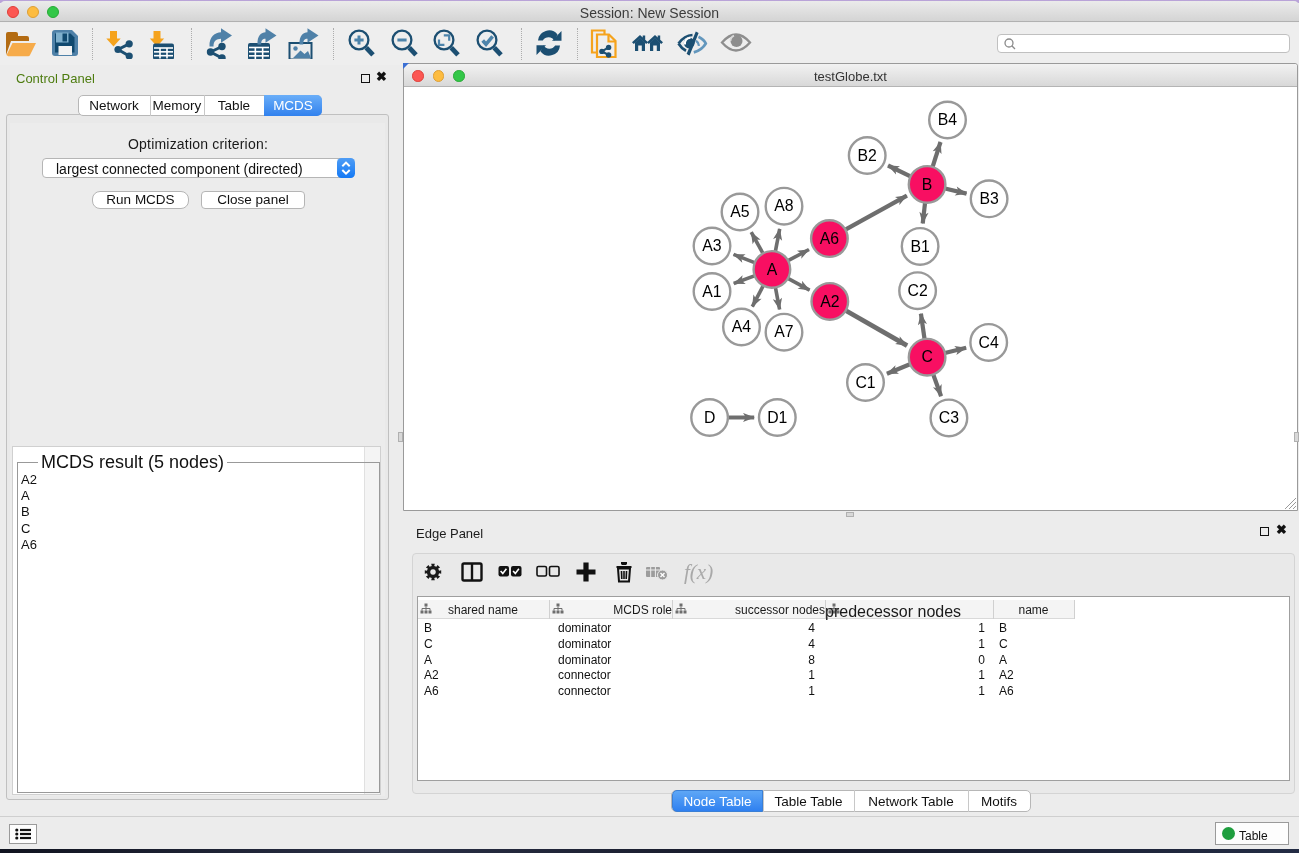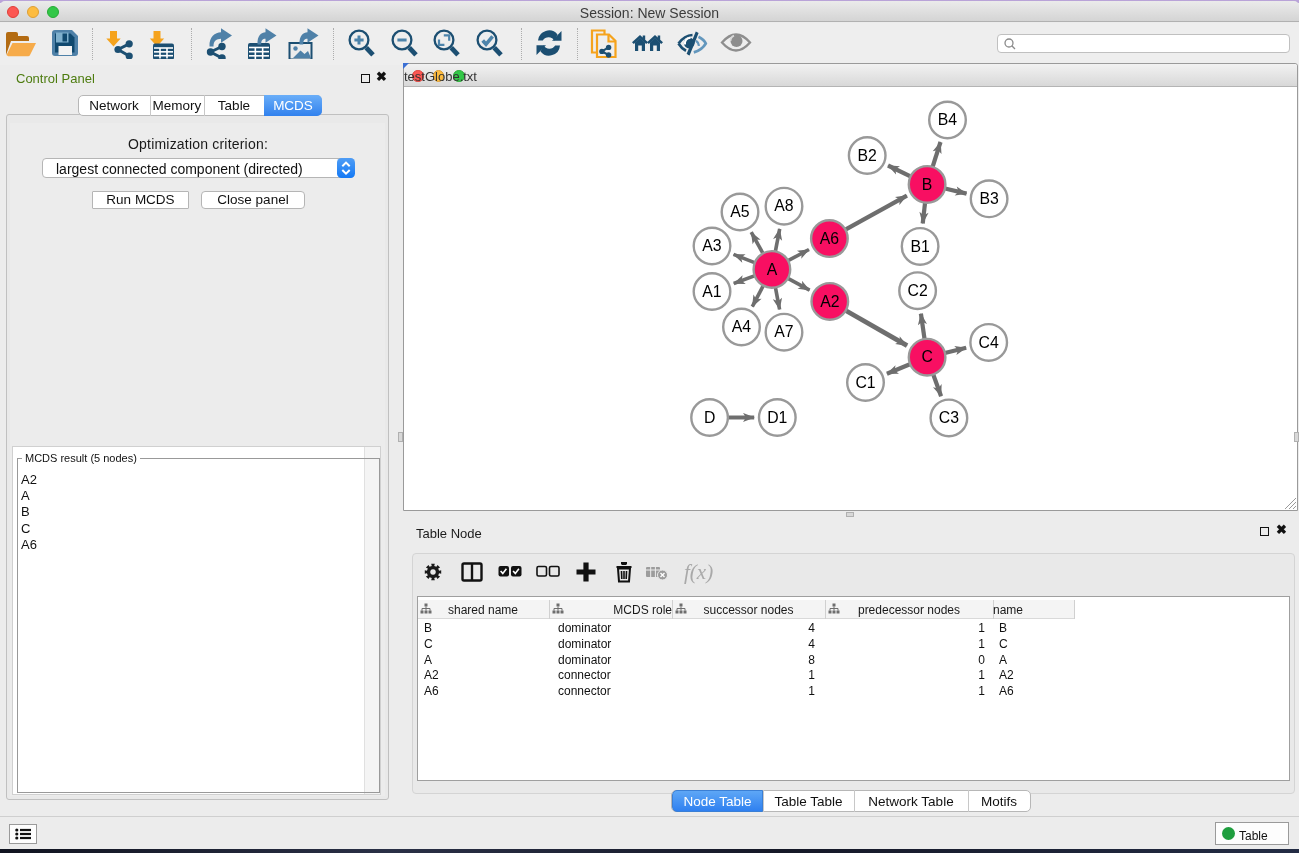--- a/index.html
+++ b/index.html
@@ -165,40 +165,40 @@
 <div style="position:absolute;left:264px;top:95px;width:58px;height:21px;background:linear-gradient(#6aaef8,#3181ee);border-radius:0 5px 5px 0;box-sizing:border-box"></div>
 <div style="position:absolute;left:264px;top:98px;width:58px;text-align:center;font-size:13.5px;color:#fff">MCDS</div>
 <div style="position:absolute;left:10px;top:123px;width:375px;height:673px;background:#ececec"></div>
 <div style="position:absolute;left:42px;top:136px;width:312px;text-align:center;font-size:14px;letter-spacing:0.2px;color:#1a1a1a">Optimization criterion:</div>
 <div style="position:absolute;left:42px;top:158px;width:312px;height:20px;background:#fff;border:1px solid #b5b5b5;border-radius:4px;box-sizing:border-box"></div>
 <div style="position:absolute;left:56px;top:161px;font-size:14px;color:#111">largest connected component (directed)</div>
 <div style="position:absolute;left:337px;top:158px;width:18px;height:20px;background:linear-gradient(#4f9df5,#1479f5);border-radius:4.5px;box-sizing:border-box"></div>
 <svg style="position:absolute;left:337px;top:158px" width="18" height="20" viewBox="0 0 18 20">
     <path d="M5.3,8.2 L9,4.6 L12.7,8.2 M5.3,12 L9,15.6 L12.7,12" stroke="#fff" stroke-width="2" fill="none"></path>
   </svg>
-<div style="position:absolute;left:92px;top:191px;width:97px;height:18px;background:#fff;border:1px solid #b5b5b5;border-radius:1px;box-sizing:border-box;text-align:center;font-size:13.5px;color:#111;line-height:16px">Run MCDS</div>
+<div style="position:absolute;left:92px;top:191px;width:97px;height:18px;background:#fff;border:1px solid #b5b5b5;border-radius:8px;box-sizing:border-box;text-align:center;font-size:13.5px;color:#111;line-height:16px">Run MCDS</div>
 <div style="position:absolute;left:201px;top:191px;width:104px;height:18px;background:#fff;border:1px solid #b5b5b5;border-radius:4px;box-sizing:border-box;text-align:center;font-size:13.5px;color:#111;line-height:16px">Close panel</div>
 <div style="position:absolute;left:12px;top:446px;width:369px;height:349px;background:#fff;border:1px solid #d0d0d0;box-sizing:border-box"></div>
 <div style="position:absolute;left:364px;top:447px;width:16px;height:347px;background:#f4f4f4;border-left:1px solid #e0e0e0"></div>
 <fieldset style="position:absolute;left:17px;top:452px;width:363px;height:341px;border:1px solid #999;margin:0;padding:0;box-sizing:border-box">
-    <legend style="font-size:11px;color:#111;margin-left:4px;padding:0 3px;font-family:'Liberation Sans',sans-serif">MCDS result (5 nodes)</legend>
+    <legend style="font-size:18px;color:#111;margin-left:20px;padding:0 3px;font-family:'Liberation Sans',sans-serif">MCDS result (5 nodes)</legend>
   </fieldset>
 <div style="position:absolute;left:21px;top:472px;font-size:13px;color:#111">
     <div style="height:16.2px">A2</div>
     <div style="height:16.2px">A</div>
     <div style="height:16.2px">B</div>
     <div style="height:16.2px">C</div>
     <div style="height:16.2px">A6</div>
   </div>
 <div style="position:absolute;left:403px;top:63px;width:895px;height:448px;background:#fff;border:1px solid #9a9a9a;border-radius:3px 3px 0 0;box-sizing:border-box"></div>
 <div style="position:absolute;left:404px;top:64px;width:893px;height:23px;background:linear-gradient(#f2f2f2,#d8d8d8);border-bottom:1px solid #b4b4b4;border-radius:3px 3px 0 0;box-sizing:border-box"></div>
 <div style="position:absolute;left:412.0px;top:70px;width:11.5px;height:11.5px;border-radius:50%;background:#fc5753;border:0.5px solid #df3e38;box-sizing:border-box"></div>
 <div style="position:absolute;left:432.5px;top:70px;width:11.5px;height:11.5px;border-radius:50%;background:#fdbc40;border:0.5px solid #de9f34;box-sizing:border-box"></div>
 <div style="position:absolute;left:453.0px;top:70px;width:11.5px;height:11.5px;border-radius:50%;background:#33c748;border:0.5px solid #27aa35;box-sizing:border-box"></div>
-<div style="position:absolute;left:404px;top:69px;width:893px;font-size:13px;color:#333">testGlobe.txt</div>
+<div style="position:absolute;left:404px;top:69px;width:893px;text-align:center;font-size:13px;color:#333">testGlobe.txt</div>
 <svg style="position:absolute;left:403px;top:63px" width="6" height="6">
     <path d="M0,0 L6,0 L0,6 Z" fill="#3b6fd4"></path>
   </svg>
 <svg style="position:absolute;left:1284px;top:497px" width="13" height="13">
     <g stroke="#9a9a9a" stroke-width="1">
       <line x1="12" y1="1" x2="1" y2="12"></line>
       <line x1="12" y1="5" x2="5" y2="12"></line>
       <line x1="12" y1="9" x2="9" y2="12"></line>
     </g>
   </svg>
@@ -266,21 +266,21 @@
 <text x="585.1" y="117.00000000000001" font-size="15.8" fill="#000" text-anchor="middle" font-family="Liberation Sans, sans-serif">B3</text>
 <text x="543.5" y="38.2" font-size="15.8" fill="#000" text-anchor="middle" font-family="Liberation Sans, sans-serif">B4</text>
 <text x="523.1" y="275.4" font-size="15.8" fill="#000" text-anchor="middle" font-family="Liberation Sans, sans-serif">C</text>
 <text x="461.5" y="300.7" font-size="15.8" fill="#000" text-anchor="middle" font-family="Liberation Sans, sans-serif">C1</text>
 <text x="513.6" y="208.89999999999998" font-size="15.8" fill="#000" text-anchor="middle" font-family="Liberation Sans, sans-serif">C2</text>
 <text x="544.9" y="336.09999999999997" font-size="15.8" fill="#000" text-anchor="middle" font-family="Liberation Sans, sans-serif">C3</text>
 <text x="584.7" y="260.59999999999997" font-size="15.8" fill="#000" text-anchor="middle" font-family="Liberation Sans, sans-serif">C4</text>
 <text x="305.6" y="335.7" font-size="15.8" fill="#000" text-anchor="middle" font-family="Liberation Sans, sans-serif">D</text>
 <text x="373.29999999999995" y="335.7" font-size="15.8" fill="#000" text-anchor="middle" font-family="Liberation Sans, sans-serif">D1</text>
 </svg>
-<div style="position:absolute;left:416px;top:526px;font-size:13px;color:#1c1c1c">Table Node</div>
+<div style="position:absolute;left:416px;top:526px;font-size:13px;color:#1c1c1c">Edge Panel</div>
 <div style="position:absolute;left:1260px;top:527px;width:9px;height:9px;border:1.5px solid #111"></div>
 <div style="position:absolute;left:1276px;top:522px;font-size:13px;font-weight:bold;color:#111">✖</div>
 <div style="position:absolute;left:411.5px;top:552.5px;width:883.5px;height:241px;background:#e9e9e9;border:1px solid #d4d4d4;border-radius:4px;box-sizing:border-box"></div>
 <svg style="position:absolute;left:421px;top:560px" width="24" height="24" viewBox="0 0 24 24">
     <path fill="#1a1a1a" fill-rule="evenodd" d="M10.17,3.80 L13.83,3.80 L13.21,5.92 L15.44,6.84 L16.50,4.91 L19.09,7.50 L17.16,8.56 L18.08,10.79 L20.20,10.17 L20.20,13.83 L18.08,13.21 L17.16,15.44 L19.09,16.50 L16.50,19.09 L15.44,17.16 L13.21,18.08 L13.83,20.20 L10.17,20.20 L10.79,18.08 L8.56,17.16 L7.50,19.09 L4.91,16.50 L6.84,15.44 L5.92,13.21 L3.80,13.83 L3.80,10.17 L5.92,10.79 L6.84,8.56 L4.91,7.50 L7.50,4.91 L8.56,6.84 L10.79,5.92 Z M12,9.2 a2.8,2.8 0 1 0 0.01,0 Z"></path>
   </svg>
 <svg style="position:absolute;left:460px;top:560px" width="24" height="24" viewBox="0 0 24 24">
     <rect x="2.5" y="3.5" width="19" height="17" rx="1.5" fill="none" stroke="#111" stroke-width="2.4"></rect>
     <line x1="12" y1="4" x2="12" y2="20" stroke="#111" stroke-width="2.4"></line>
   </svg>
@@ -347,34 +347,34 @@
 <div style="position:absolute;left:672px;top:600px;height:19px;border-left:1px solid #d0d0d0"></div>
 <svg style="position:absolute;left:675px;top:603px" width="12" height="12" viewBox="0 0 12 12">
     <g fill="#6e6e6e">
       <rect x="4.5" y="0.5" width="3" height="3"></rect>
       <rect x="0.5" y="7.5" width="3" height="3"></rect>
       <rect x="4.5" y="7.5" width="3" height="3"></rect>
       <rect x="8.5" y="7.5" width="3" height="3"></rect>
       <path d="M6,3.5 v2 M2,7.5 v-2 h8 v2 M6,5.5 v2" stroke="#6e6e6e" stroke-width="1" fill="none"></path>
     </g>
   </svg>
-<div style="position:absolute;left:672px;top:603px;width:153px;text-align:center;font-size:12px;color:#1a1a1a">successor nodes</div>
+<div style="position:absolute;left:672px;top:603px;width:153px;text-align:right;font-size:12px;color:#1a1a1a">successor nodes</div>
 <div style="position:absolute;left:825px;top:600px;height:19px;border-left:1px solid #d0d0d0"></div>
 <svg style="position:absolute;left:828px;top:603px" width="12" height="12" viewBox="0 0 12 12">
     <g fill="#6e6e6e">
       <rect x="4.5" y="0.5" width="3" height="3"></rect>
       <rect x="0.5" y="7.5" width="3" height="3"></rect>
       <rect x="4.5" y="7.5" width="3" height="3"></rect>
       <rect x="8.5" y="7.5" width="3" height="3"></rect>
       <path d="M6,3.5 v2 M2,7.5 v-2 h8 v2 M6,5.5 v2" stroke="#6e6e6e" stroke-width="1" fill="none"></path>
     </g>
   </svg>
-<div style="position:absolute;left:825px;top:603px;width:168px;text-align:center;font-size:12px;color:#1a1a1a">predecessor nodes</div>
+<div style="position:absolute;left:825px;top:603px;width:168px;font-size:16px;color:#1a1a1a">predecessor nodes</div>
 <div style="position:absolute;left:993px;top:600px;height:19px;border-left:1px solid #d0d0d0"></div>
-<div style="position:absolute;left:993px;top:603px;width:81px;text-align:left;font-size:12px;color:#1a1a1a">name</div>
+<div style="position:absolute;left:993px;top:603px;width:81px;text-align:center;font-size:12px;color:#1a1a1a">name</div>
 <div style="position:absolute;left:1074px;top:600px;height:19px;border-left:1px solid #d0d0d0"></div>
 <div style="position:absolute;left:424px;top:621px;font-size:12px;color:#111">B</div>
 <div style="position:absolute;left:558px;top:621px;font-size:12px;color:#111">dominator</div>
 <div style="position:absolute;left:672px;top:621px;width:143px;text-align:right;font-size:12px;color:#111">4</div>
 <div style="position:absolute;left:825px;top:621px;width:160px;text-align:right;font-size:12px;color:#111">1</div>
 <div style="position:absolute;left:999px;top:621px;font-size:12px;color:#111">B</div>
 <div style="position:absolute;left:424px;top:636.8px;font-size:12px;color:#111">C</div>
 <div style="position:absolute;left:558px;top:636.8px;font-size:12px;color:#111">dominator</div>
 <div style="position:absolute;left:672px;top:636.8px;width:143px;text-align:right;font-size:12px;color:#111">4</div>
 <div style="position:absolute;left:825px;top:636.8px;width:160px;text-align:right;font-size:12px;color:#111">1</div>

